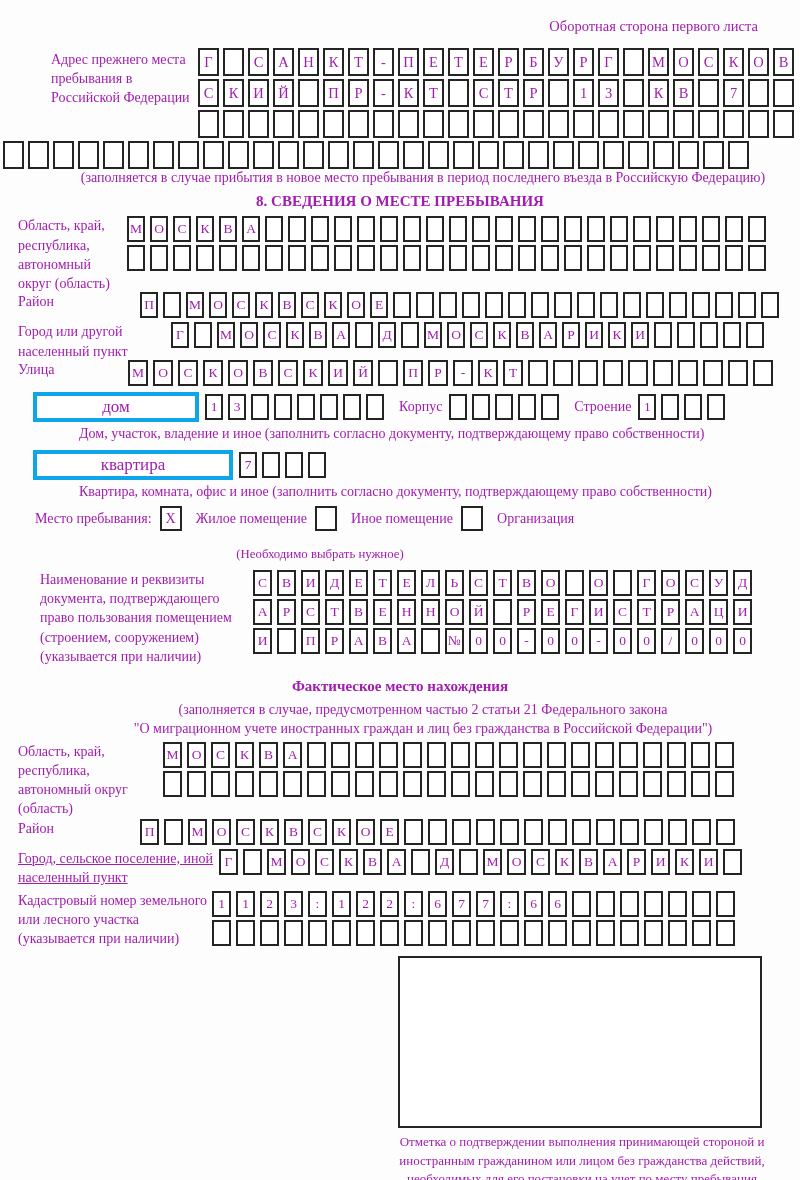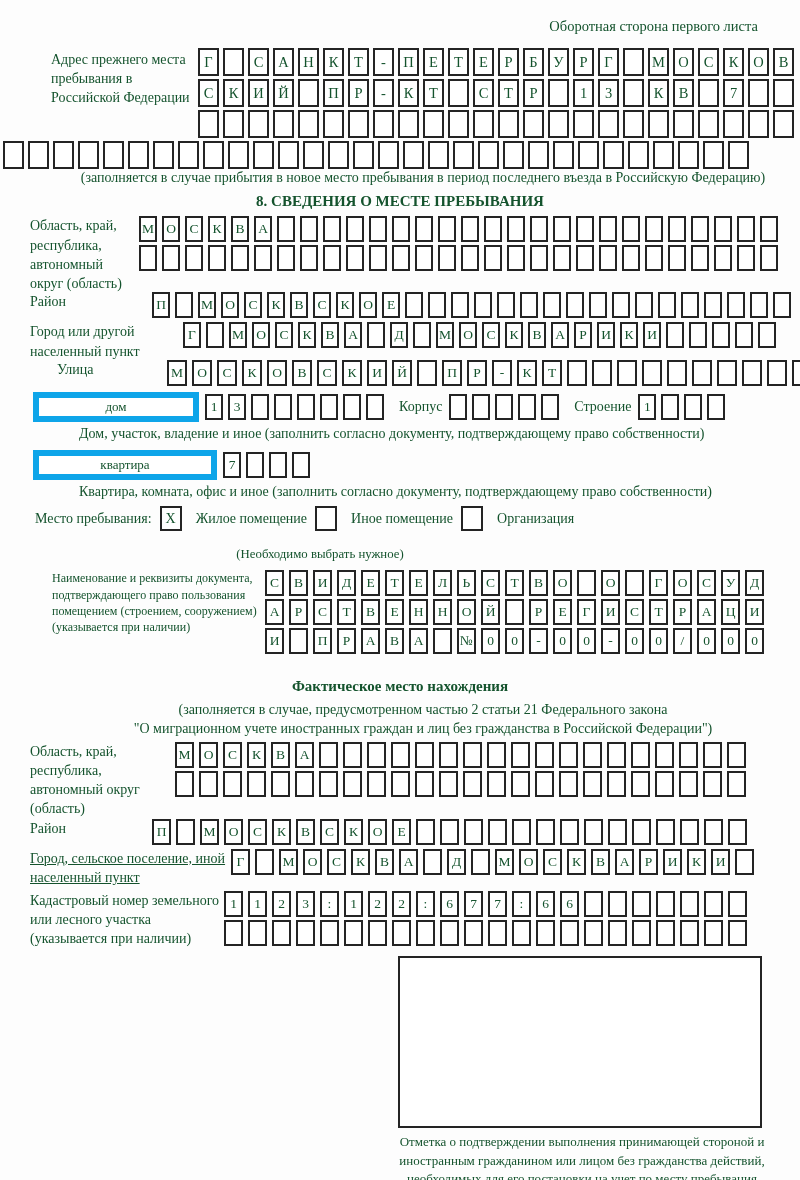--- a/index.html
+++ b/index.html
@@ -1,17 +1,17 @@
 <!DOCTYPE html>
 <html><head>
 <meta charset="utf-8">
 <style>
   html,body{margin:0;padding:0;background:#e8e8e8;}
   .page{position:relative;width:800px;height:1180px;margin:0 auto;background:#fdfdfd;
-        font-family:"Liberation Serif","DejaVu Serif",serif;color:#14532d;overflow:hidden;}
+        font-family:"Liberation Serif","DejaVu Serif",serif;color:#a21caf;overflow:hidden;}
   .hdr{padding:18px 42px 0 0;text-align:right;font-size:14.5px;}
 
   .cells{display:flex;}
   .cell{box-sizing:border-box;flex:0 0 auto;width:21px;height:28px;border:2px solid #242424;
         margin-right:4px;display:flex;align-items:center;justify-content:center;
         font-size:14.5px;background:#fff;}
   .std .cell{width:18px;height:26px;margin-right:5px;font-size:13.5px;}
   .wide .cell{width:20px;height:26px;margin-right:5px;font-size:13.5px;}
   .mid .cell{width:19px;height:26px;margin-right:5px;font-size:13.5px;}
   .chk .cell{width:22px;height:25px;font-size:14px;}
@@ -19,51 +19,51 @@
   .rows > .cells:last-child{margin-bottom:0;}
 
   .prev{display:flex;margin:13px 0 0 35px;}
   .prev .plbl{width:147px;font-size:14px;line-height:1.36;padding-top:2px;margin-left:16px;}
   .fullrow{margin:3px 0 0 3px;}
 
   .note{font-size:14px;line-height:1.32;padding-left:46px;}
   .center{text-align:center;}
   .h2{font-weight:bold;font-size:15px;text-align:center;margin:6px 0 6px;}
 
-  .frow{display:flex;align-items:flex-start;padding-left:30px;}
+  .frow{display:flex;align-items:flex-start;padding-left:18px;}
   .lbl{font-size:14px;line-height:1.36;flex:0 0 auto;overflow:visible;}
   .w-oblast{width:109px;height:55px;}
   .w-raion{width:122px;}
   .w-gorod{width:153px;height:26px;}
   .w-ulitsa{width:110px;}
   .w-oblast2{width:145px;height:55px;}
   .w-gorod2{width:201px;height:26px;text-decoration:underline;}
   .w-kadastr{width:194px;height:55px;}
 
   .m-raion{margin-top:21px;}
   .m-small{margin-top:4px;}
-  .m-ulitsa{margin-top:12px;margin-left:27px;}
+  .m-ulitsa{margin-top:12px;}
 
   .domrow{display:flex;align-items:center;margin:6px 0 0 33px;}
-  .wbox{box-sizing:border-box;border:6px solid #0ea5e9;height:30px;display:flex;align-items:center;
-        justify-content:center;font-size:13px;background:#fff;}
+  .wbox{box-sizing:border-box;border:4px solid #0ea5e9;height:30px;display:flex;align-items:center;
+        justify-content:center;font-size:17px;background:#fff;}
   .dom{width:166px;margin-right:6px;}
-  .kv{width:184px;margin-right:6px;}
+  .kv{width:200px;margin-right:6px;}
   .ilabel{font-size:14px;margin:0 7px 0 10px;white-space:nowrap;}
   .fnote{margin:3px 4px 0 33px;}
 
   .stayrow{display:flex;align-items:center;margin:5px 0 0 35px;font-size:14px;}
   .stayrow .cells{margin:0 10px 0 8px;}
   .staylab{white-space:nowrap;}
   .gap1{margin-left:18px;}
   .gap2{margin-left:28px;}
   .staynote{margin:16px 0 0 120px;width:400px;text-align:center;font-size:12.8px;}
 
   .docblock{display:flex;align-items:flex-start;margin:8px 0 0 40px;}
-  .doclabel{width:213px;height:84px;font-size:12px;line-height:1.36;margin-left:12px;}
+  .doclabel{width:213px;height:84px;font-size:14px;line-height:1.36;}
   .m-ftitle{margin-top:24px;}
   .m-fnotes{margin-top:4px;}
   .m-foblast{margin-top:4px;}
   .m-fraion{margin-top:22px;}
   .m-kadastr{margin-top:16px;}
 
   .stampwrap{margin:10px 0 0 398px;width:364px;}
   .stampbox{box-sizing:border-box;width:364px;height:172px;border:2px solid #242424;background:#fff;}
   .caption{margin:5px 0 0 370px;width:424px;text-align:center;font-size:13px;line-height:1.42;}
 </style>

